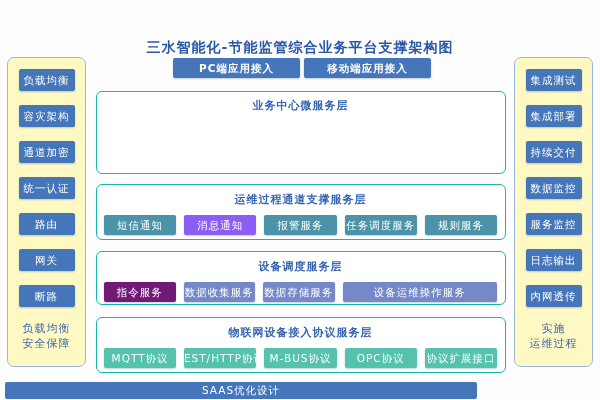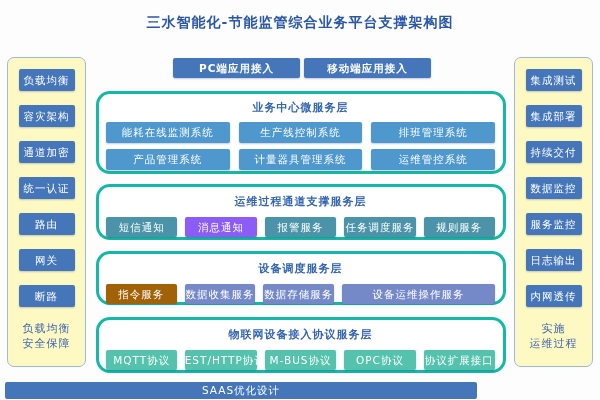--- a/index.html
+++ b/index.html
@@ -1,40 +1,40 @@
 <!DOCTYPE html>
 <html><head>
 <meta charset="utf-8">
 <style>
   * { margin:0; padding:0; box-sizing:border-box; }
   html,body { width:600px; height:400px; }
   body { font-family:"DejaVu Sans","Liberation Sans",sans-serif; background:#fdfdfd; }
   #app { position:relative; width:600px; height:400px; overflow:hidden; background:#fdfdfd; }
 
-  .page-title { position:absolute; top:14px; left:0; right:0; text-align:center;
+  .page-title { position:absolute; top:39px; left:0; right:0; text-align:center;
                 font-size:14px; font-weight:bold; color:#2b57a7; letter-spacing:1px; }
 
   .btn { color:#fff; font-size:10.5px; line-height:1; letter-spacing:1px; text-align:center;
          border-radius:2px; display:flex; align-items:center; justify-content:center;
          box-shadow:0 1px 2px rgba(40,70,130,0.28); white-space:nowrap; overflow:hidden; }
 
   .top-row { position:absolute; top:58px; left:173px; width:258px; display:flex; gap:4px; }
   .top-row .btn { flex:1; height:20px; background:#4576ba;font-weight:bold; }
 
   .side-panel { position:absolute; top:57px; width:79px; height:310px; background:#fef9c3;
                 border:1px solid #9bb9e0; border-radius:7px; display:flex; flex-direction:column;
                 align-items:center; padding-top:11px; }
   .side-left { left:7px; }
   .side-right { left:514px; }
   .side-panel .btn { width:56px; height:22px; background:#4576ba; margin-bottom:14px; flex:none; }
   .side-footer { margin-top:auto; margin-bottom:16px; text-align:center; color:#3c66b0;
                  font-size:11px; line-height:15px; letter-spacing:1px; }
 
   .section { position:absolute; left:96px; width:410px; background:#fff;
-             border:3px solid #14b8a6; border-radius:14px; padding:0 8px 0 7px; }
+             border:1px solid #14b8a6; border-radius:6px; padding:0 8px 0 7px; }
   .sec-title { text-align:center; font-size:11px; font-weight:600; color:#3465af; letter-spacing:1px; }
   .sec-items { display:flex; gap:8px; }
   .sec-items .btn { flex:1; height:20px; }
 
   .sec-1 { top:91px; height:83px; padding-top:6px; }
   .sec-1 .sec-title { margin-bottom:7px; }
   .sec-1 .sec-items { display:grid; grid-template-columns:repeat(3,1fr); gap:6px 9px; }
   .sec-1 .sec-items .btn { height:21px; }
 
   .sec-2 { top:184px; height:56px; padding-top:7px; }
@@ -74,45 +74,37 @@
   <div class="side-panel side-right">
     <div style="display:contents"><div class="btn">集成测试</div><div class="btn">集成部署</div><div class="btn">持续交付</div><div class="btn">数据监控</div><div class="btn">服务监控</div><div class="btn">日志输出</div><div class="btn">内网透传</div></div>
     <div class="side-footer">
       <div>实施</div>
       <div>运维过程</div>
     </div>
   </div>
 
   <div class="section sec-1">
     <div class="sec-title">业务中心微服务层</div>
-    <div class="sec-items">
-        <div class="btn" style="background-color: rgb(79, 152, 206);">能耗在线监测系统</div>
-        <div class="btn" style="background-color: rgb(79, 152, 206);">生产线控制系统</div>
-        <div class="btn" style="background-color: rgb(79, 152, 206);">排班管理系统</div>
-        <div class="btn" style="background-color: rgb(79, 152, 206);">产品管理系统</div>
-        <div class="btn" style="background-color: rgb(79, 152, 206);">计量器具管理系统</div>
-        <div class="btn" style="background-color: rgb(79, 152, 206);">运维管控系统</div>
-      </div>
   </div>
 
   <div class="section sec-2">
     <div class="sec-title">运维过程通道支撑服务层</div>
     <div class="sec-items">
         <div class="btn" style="background-color: rgb(74, 147, 168);">短信通知</div>
         <div class="btn" style="background-color: #8b5cf6;">消息通知</div>
         <div class="btn" style="background-color: rgb(74, 147, 168);">报警服务</div>
         <div class="btn" style="background-color: rgb(74, 147, 168);">任务调度服务</div>
         <div class="btn" style="background-color: rgb(74, 147, 168);">规则服务</div>
       </div>
   </div>
 
   <div class="section sec-3">
     <div class="sec-title">设备调度服务层</div>
     <div class="sec-items">
-        <div class="btn" style="background-color: #a16207;">指令服务</div>
+        <div class="btn" style="background-color: #701a75;">指令服务</div>
         <div class="btn" style="background-color: rgb(117, 137, 200);">数据收集服务</div>
         <div class="btn" style="background-color: rgb(117, 137, 200);">数据存储服务</div>
         <div class="btn" style="background-color: rgb(117, 137, 200);">设备运维操作服务</div>
       </div>
   </div>
 
   <div class="section sec-4">
     <div class="sec-title">物联网设备接入协议服务层</div>
     <div class="sec-items">
         <div class="btn" style="background-color: rgb(85, 194, 174);">MQTT协议</div>

